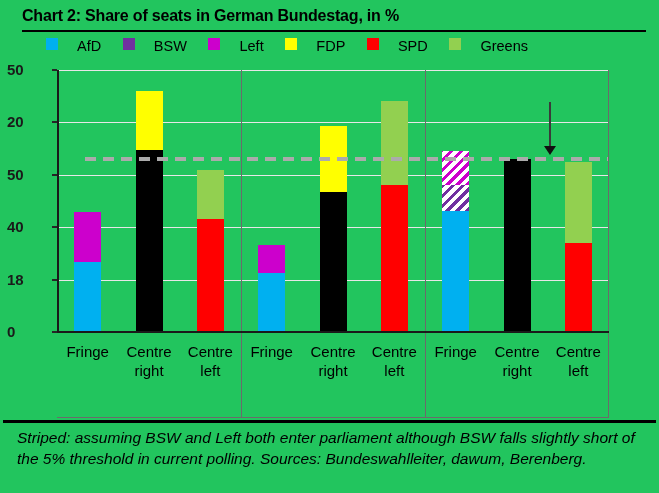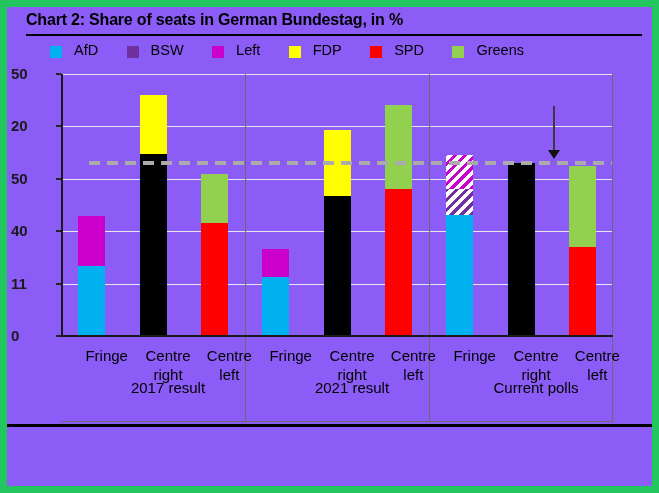--- a/index.html
+++ b/index.html
@@ -1,35 +1,35 @@
 <!DOCTYPE html>
 <html><head>
 <meta charset="utf-8">
 <style>
   html,body{margin:0;padding:0;background:#fff;}
   body{width:659px;height:493px;position:relative;font-family:"Liberation Sans",sans-serif;color:#1a1a1a;}
-  .frame{position:absolute;inset:0;border:7px solid #22c55e;background:#8b5cf6;overflow:hidden;}
+  .frame{position:absolute;inset:0;border:3px solid #22c55e;background:#22c55e;overflow:hidden;}
   .title{position:absolute;left:19px;top:4px;font-size:16px;font-weight:bold;letter-spacing:-0.2px;color:#000;white-space:nowrap;}
   .title-rule{position:absolute;left:19px;right:10px;top:27px;height:2px;background:#000;}
   .legend{position:absolute;left:43px;right:128px;top:33px;height:20px;display:flex;justify-content:space-between;align-items:center;}
-  .legend-item{display:flex;align-items:flex-end;gap:12px;font-size:14.5px;color:#000;white-space:nowrap;}
+  .legend-item{display:flex;align-items:flex-start;gap:19px;font-size:14.5px;color:#000;white-space:nowrap;}
   .swatch{width:12px;height:12px;display:inline-block;}
   .plot{position:absolute;left:54px;top:67px;width:552px;height:262px;}
   .gridline{position:absolute;left:0;width:552px;height:1px;background:#e7e7e7;}
   .yaxis{position:absolute;left:0;top:67px;width:54px;height:262px;}
   .ytick-label{position:absolute;left:4px;width:40px;text-align:left;font-size:15px;font-weight:bold;color:#1a1a1a;line-height:18px;}
   .ytick-mark{position:absolute;left:49px;width:5px;height:2px;background:#262626;}
   .bar{position:absolute;bottom:0;width:27px;display:flex;flex-direction:column-reverse;}
   .seg{width:100%;}
   .vlines{position:absolute;left:54px;top:67px;width:552px;height:348px;pointer-events:none;}
   .vsep{position:absolute;top:0;width:1px;height:348px;background:#6b6b6b;}
   .axis-y{position:absolute;left:0;top:0;width:2px;height:263px;background:#1a1a1a;}
   .axis-x{position:absolute;left:0;top:261px;width:552px;height:2px;background:#1a1a1a;z-index:4;}
   .labelbox-bottom{position:absolute;left:0;top:347px;width:552px;height:1px;background:#6b6b6b;}
-  .labels{position:absolute;left:69px;top:329px;width:552px;height:64px;}
+  .labels{position:absolute;left:54px;top:329px;width:552px;height:64px;}
   .cat-label{position:absolute;top:10px;width:84px;text-align:center;font-size:15px;line-height:19px;white-space:pre-line;color:#000;}
   .group-label{position:absolute;bottom:4px;width:184px;text-align:center;font-size:15px;color:#000;}
   .threshold{position:absolute;left:82px;top:154px;width:523px;height:4px;z-index:5;
     background:repeating-linear-gradient(90deg,#ababab 0 11px,transparent 11px 18px);}
   .annotation{position:absolute;left:455px;top:63px;width:176px;text-align:center;font-size:12.5px;line-height:16px;white-space:pre-line;color:#1a1a1a;z-index:6;}
   .arrow-line{position:absolute;left:546px;top:99px;width:2px;height:46px;background:#3a3a3a;z-index:6;}
   .arrow-head{position:absolute;left:541px;top:143px;width:0;height:0;border-left:6px solid transparent;border-right:6px solid transparent;border-top:9px solid #111;z-index:6;}
   .foot-rule{position:absolute;left:0;right:0;top:417px;height:3px;background:#000;}
   .footnote{position:absolute;left:14px;right:12px;top:424px;font-size:15.5px;font-style:italic;line-height:21px;color:#000;}
 </style>
@@ -63,21 +63,21 @@
       </div>
       <div class="legend-item">
         <div class="swatch" style="background: rgb(146, 208, 80);"></div>
         <span>Greens</span>
       </div>
     </div>
 
   <div class="yaxis" id="yaxis">
       <div class="ytick-label" style="bottom: -9px;">0</div>
       <div class="ytick-mark" style="bottom: -1px;"></div>
-      <div class="ytick-label" style="bottom: 43.4px;">11</div>
+      <div class="ytick-label" style="bottom: 43.4px;">18</div>
       <div class="ytick-mark" style="bottom: 51.4px;"></div>
       <div class="ytick-label" style="bottom: 95.8px;">40</div>
       <div class="ytick-mark" style="bottom: 103.8px;"></div>
       <div class="ytick-label" style="bottom: 148.2px;">50</div>
       <div class="ytick-mark" style="bottom: 156.2px;"></div>
       <div class="ytick-label" style="bottom: 200.6px;">20</div>
       <div class="ytick-mark" style="bottom: 208.6px;"></div>
       <div class="ytick-label" style="bottom: 253px;">50</div>
       <div class="ytick-mark" style="bottom: 261px;"></div>
     </div>
@@ -138,29 +138,27 @@
   <div class="threshold"></div>
   <div class="arrow-line"></div>
   <div class="arrow-head"></div>
 
   <div class="labels" id="labels">
       <div class="cat-label" style="left: -11.3333px;">Fringe</div>
       <div class="cat-label" style="left: 50px;">Centre
 right</div>
       <div class="cat-label" style="left: 111.333px;">Centre
 left</div>
-      <div class="group-label" style="left: 0px;">2017 result</div>
       <div class="cat-label" style="left: 172.667px;">Fringe</div>
       <div class="cat-label" style="left: 234px;">Centre
 right</div>
       <div class="cat-label" style="left: 295.333px;">Centre
 left</div>
-      <div class="group-label" style="left: 184px;">2021 result</div>
       <div class="cat-label" style="left: 356.667px;">Fringe</div>
       <div class="cat-label" style="left: 418px;">Centre
 right</div>
       <div class="cat-label" style="left: 479.333px;">Centre
 left</div>
-      <div class="group-label" style="left: 368px;">Current polls</div>
     </div>
 
   <div class="foot-rule"></div>
+  <div class="footnote">Striped: assuming BSW and Left both enter parliament although BSW falls slightly short of the 5% threshold in current polling. Sources: Bundeswahlleiter, dawum, Berenberg.</div>
 </div>
 
 </body></html>

